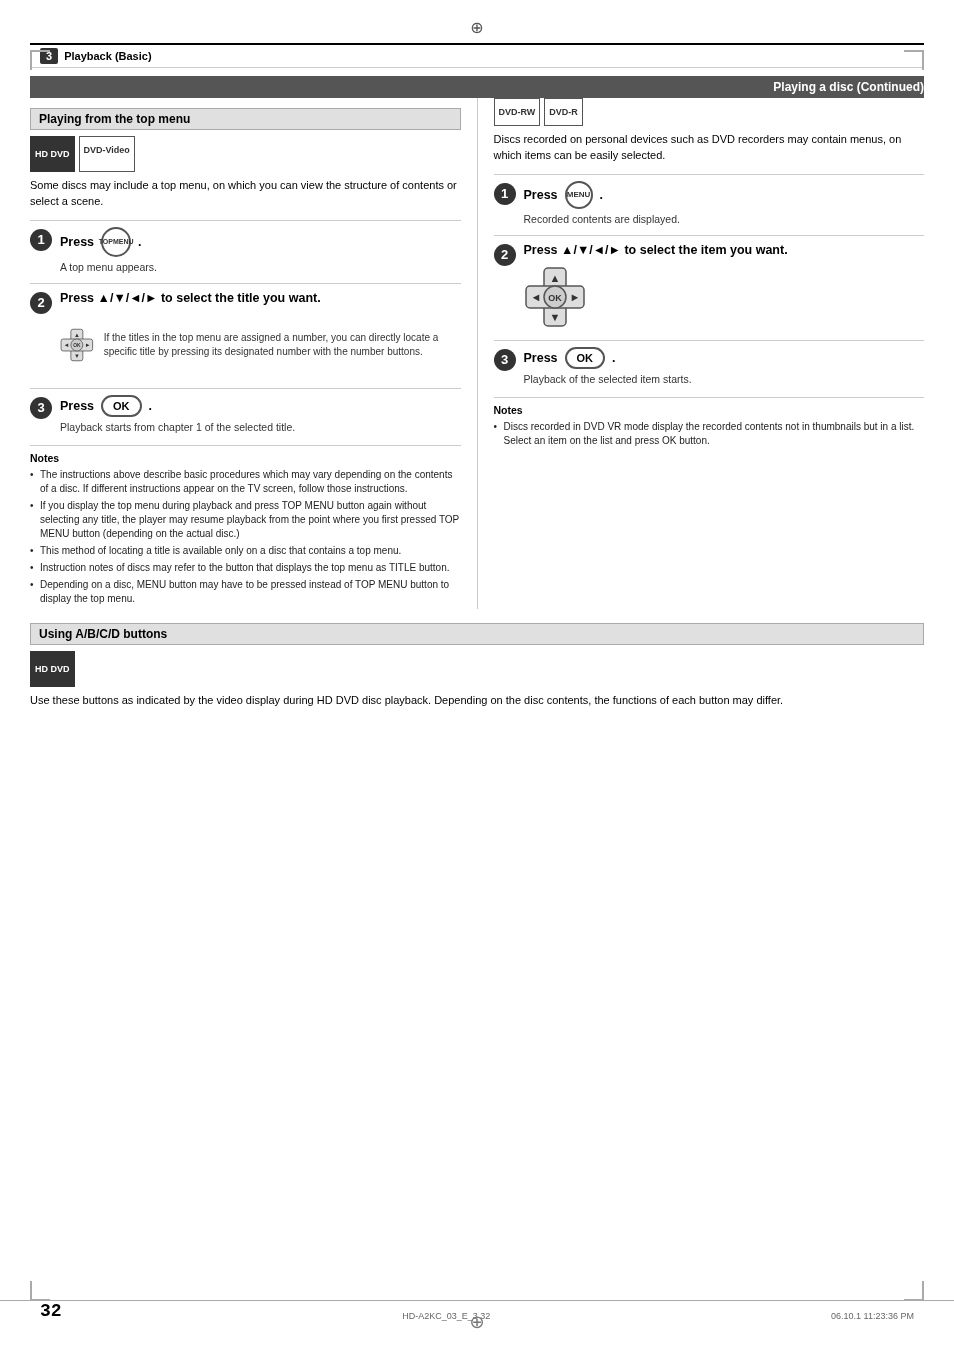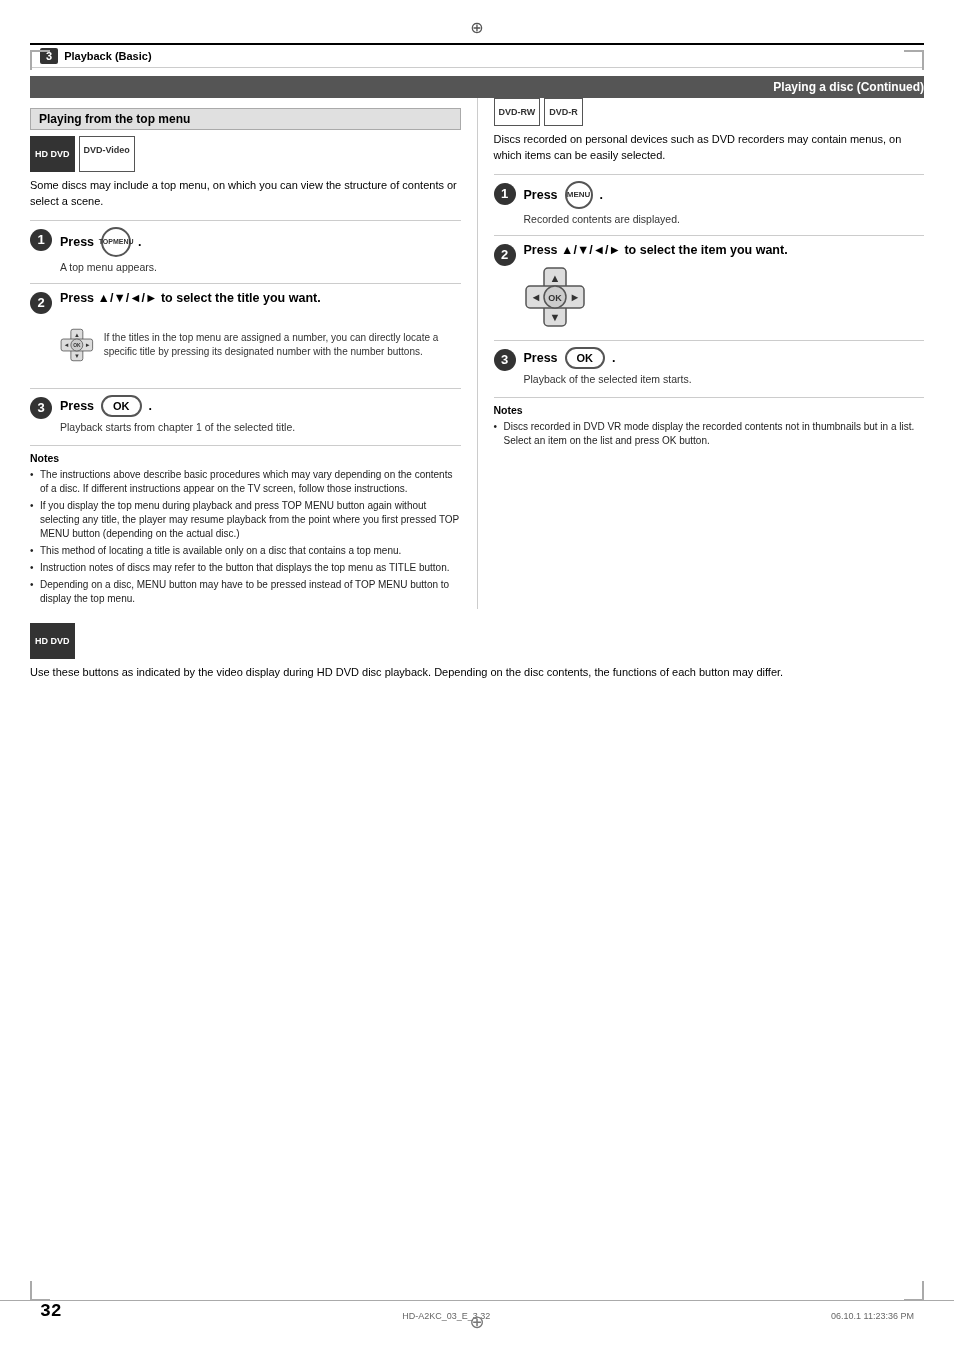--- a/index.html
+++ b/index.html
@@ -414,20 +414,21 @@
       <div class="notes-section">
         <div class="notes-title">Notes</div>
         <ul class="notes-list">
           <li>Discs recorded in DVD VR mode display the recorded contents not in thumbnails but in a list. Select an item on the list and press OK button.</li>
         </ul>
       </div>
     </div>
   </div>
 
   <div class="bottom-section">
+    <div class="sub-heading">Using A/B/C/D buttons</div>
     <div class="badges">
       <span class="badge-dark">HD DVD</span>
     </div>
     <p class="intro-text">Use these buttons as indicated by the video display during HD DVD disc playback. Depending on the disc contents, the functions of each button may differ.</p>
   </div>
 
   <div class="page-footer">
     <div style="display:flex; align-items:center; gap:20px;font-family:Liberation Mono, monospace;">
       <div class="page-num">32</div>
     </div>

